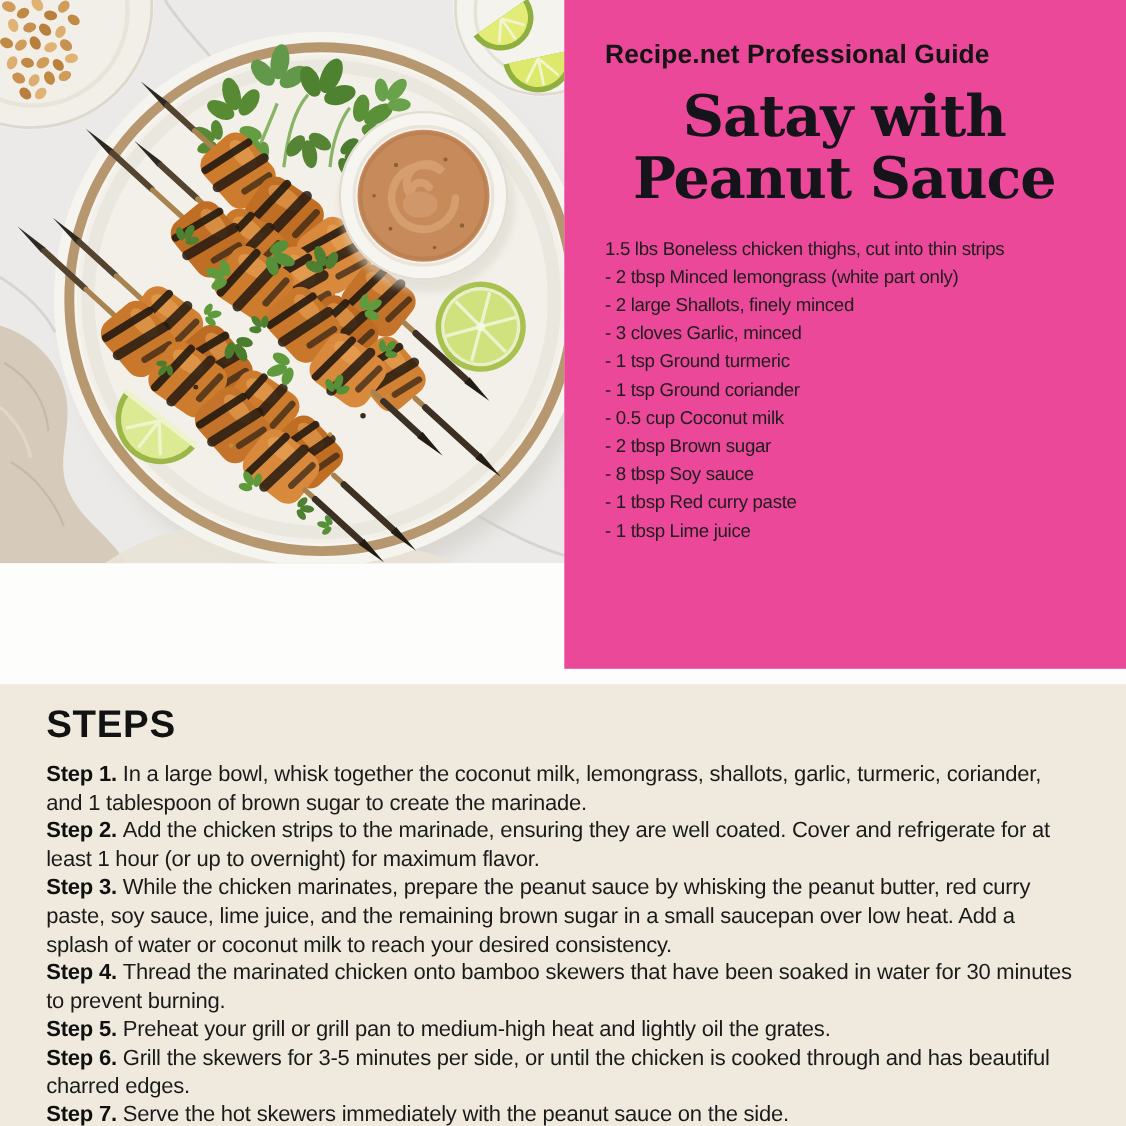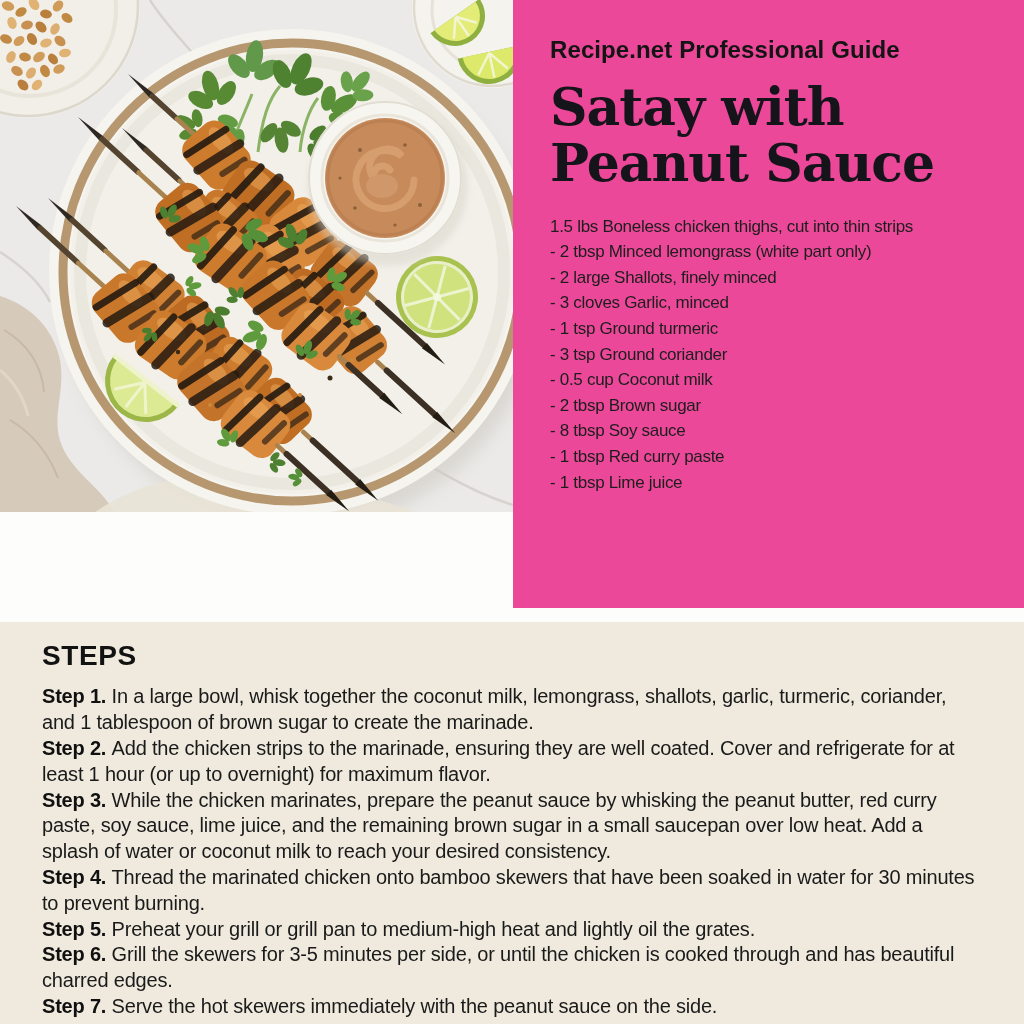--- a/index.html
+++ b/index.html
@@ -17,39 +17,39 @@
     background:#ec4899;box-sizing:border-box;
     padding:37px 16px 0 37px;
   }
   .kicker{
     font-size:24px;font-weight:700;letter-spacing:0.1px;color:#141414;
     margin:0 0 16px 0;line-height:1.1;
   }
   .title{
     font-family:"DejaVu Serif","Liberation Serif",serif;
     font-weight:700;font-size:52px;line-height:1.06;letter-spacing:-1px;
-    color:#14141a;margin:0 0 24px 0;width:435px;
+    color:#14141a;margin:0 0 24px 0;width:435px;text-align:center;
   }
   .ing-heading{
     font-size:32px;font-weight:800;letter-spacing:0.2px;color:#121212;
     margin:0 0 11px 0;line-height:1.05;
   }
   .ing-list{
     list-style:none;margin:0;padding:0;
     font-size:17px;line-height:25.6px;letter-spacing:-0.3px;color:#1d1d1d;
     width:457px;
   }
 
   .panel-steps{
     position:absolute;left:0;top:622px;width:1024px;height:402px;
     background:#efeadd;box-sizing:border-box;
     padding:19px 60px 0 42px;
   }
   .steps-heading{
-    font-size:28px;font-weight:800;letter-spacing:0.6px;color:#121212;
+    font-size:35px;font-weight:800;letter-spacing:0.6px;color:#121212;
     margin:0 0 14px 0;line-height:1.05;
   }
   .step{
     font-size:20px;line-height:25.8px;letter-spacing:-0.2px;color:#1a1a1a;
     margin:0;width:942px;
   }
   .step strong{font-weight:700;color:#101010;margin-right:0.27em;}
 </style>
 </head>
 <body>
@@ -310,21 +310,21 @@
 
 <div class="panel-ingredients">
   <p class="kicker">Recipe.net Professional Guide</p>
   <h1 class="title">Satay with Peanut Sauce</h1>
   <ul class="ing-list">
     <li>1.5 lbs Boneless chicken thighs, cut into thin strips</li>
     <li>- 2 tbsp Minced lemongrass (white part only)</li>
     <li>- 2 large Shallots, finely minced</li>
     <li>- 3 cloves Garlic, minced</li>
     <li>- 1 tsp Ground turmeric</li>
-    <li>- 3 tsp Ground coriander</li>
+    <li>- 1 tsp Ground coriander</li>
     <li>- 0.5 cup Coconut milk</li>
     <li>- 2 tbsp Brown sugar</li>
     <li>- 8 tbsp Soy sauce</li>
     <li>- 1 tbsp Red curry paste</li>
     <li>- 1 tbsp Lime juice</li>
   </ul>
 </div>
 
 <div class="panel-steps">
   <h2 class="steps-heading">STEPS</h2>

